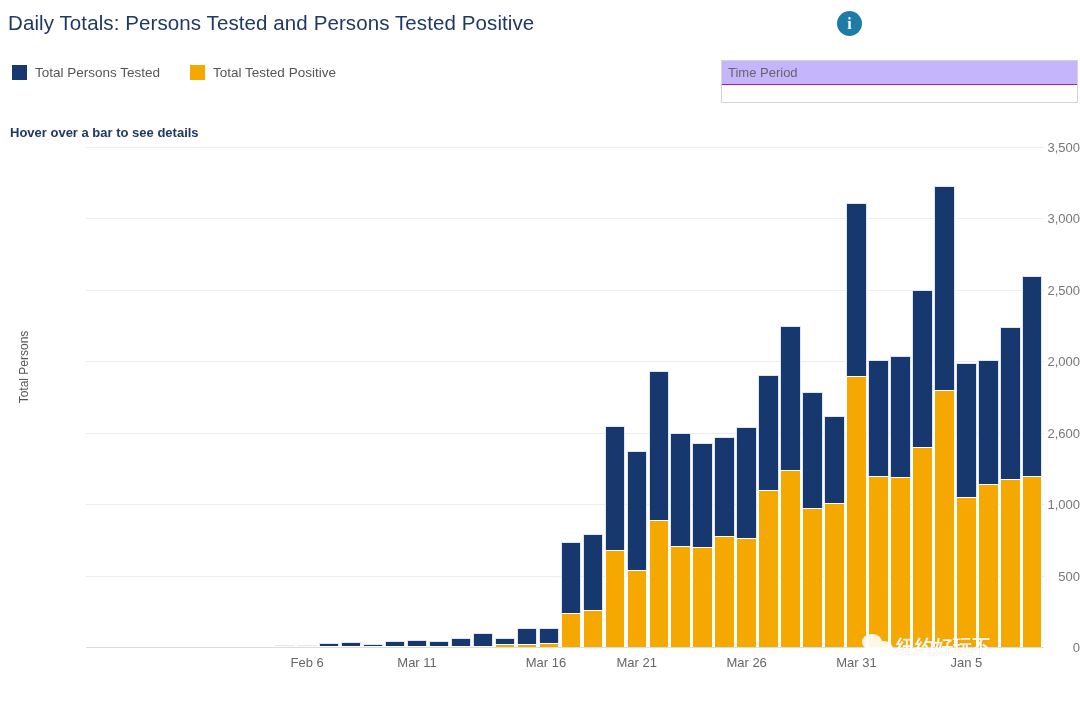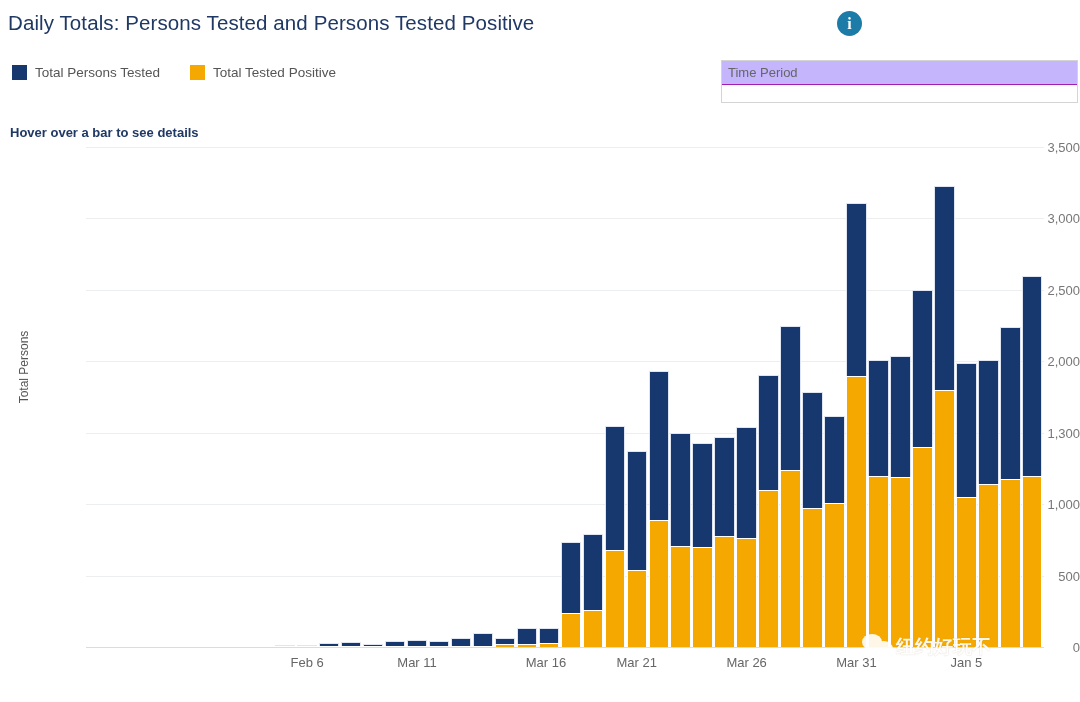--- a/index.html
+++ b/index.html
@@ -257,21 +257,21 @@
   <div id="time-period-label">Time Period</div>
   <div id="time-period-spacer"></div>
 </div>
 
 <div id="chart-area">
   <div id="y-axis-title">Total Persons</div>
   <div id="y-axis-ticks">
       <div class="y-tick-label" style="top: 647px;">0</div>
       <div class="y-tick-label" style="top: 575.571px;">500</div>
       <div class="y-tick-label" style="top: 504.143px;">1,000</div>
-      <div class="y-tick-label" style="top: 432.714px;">1,300</div>
+      <div class="y-tick-label" style="top: 432.714px;">2,600</div>
       <div class="y-tick-label" style="top: 361.286px;">2,000</div>
       <div class="y-tick-label" style="top: 289.857px;">2,500</div>
       <div class="y-tick-label" style="top: 218.429px;">3,000</div>
       <div class="y-tick-label" style="top: 147px;">3,500</div>
     </div>
   <div id="gridlines">
       <div class="gridline baseline" style="top: 647px;"></div>
       <div class="gridline" style="top: 575.571px;"></div>
       <div class="gridline" style="top: 504.143px;"></div>
       <div class="gridline" style="top: 432.714px;"></div>

